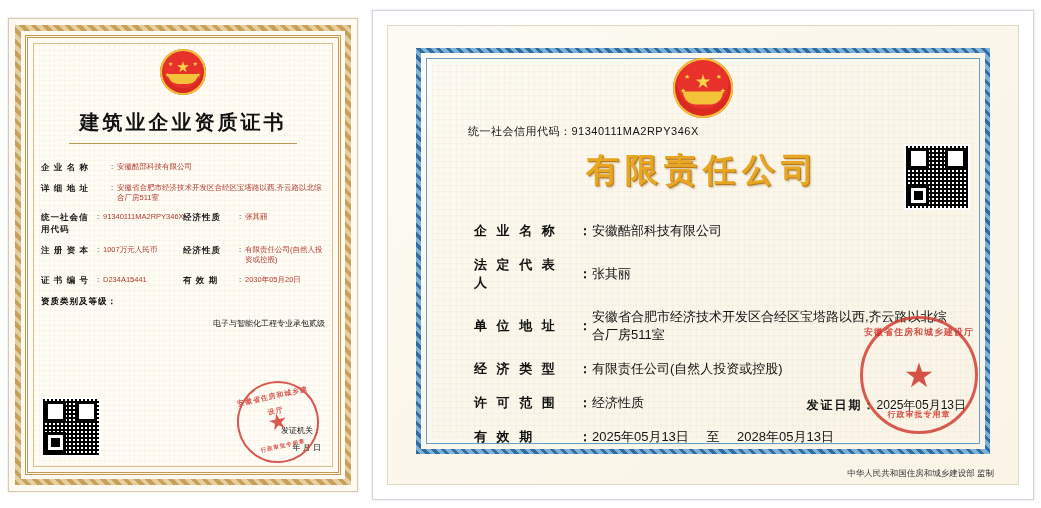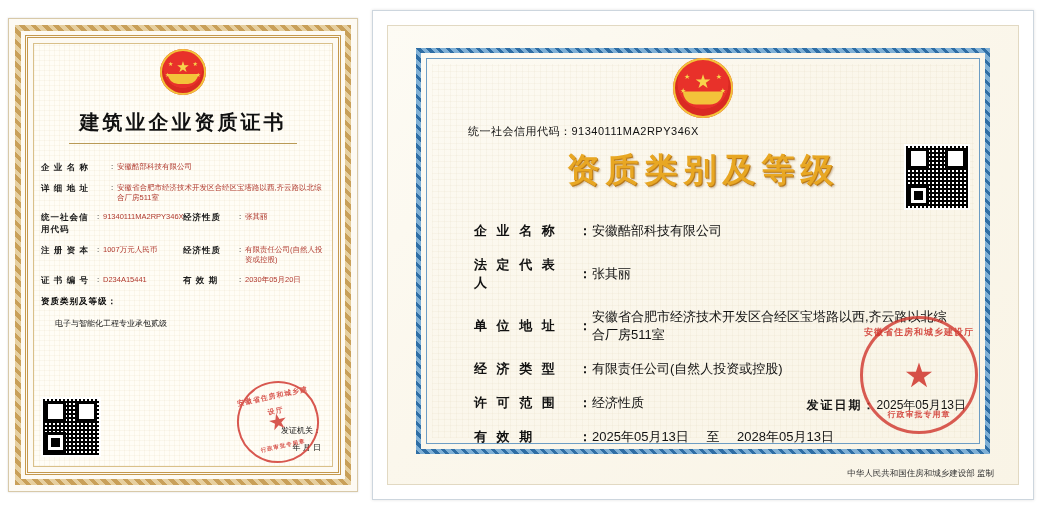--- a/index.html
+++ b/index.html
@@ -71,21 +71,21 @@
   .row-l{display:flex;align-items:flex-start;margin-bottom:9px;font-size:8px;color:#111;}
   .row-l .lbl{width:70px;flex:0 0 70px;letter-spacing:1px;font-weight:bold;color:#1a1a1a;font-size:8.5px;}
   .row-l .colon{width:6px;flex:0 0 6px;}
   .row-l .val{flex:1;color:#b0392e;font-size:7.5px;line-height:1.35;}
   .row-split{display:flex;}
   .row-split > div{display:flex;align-items:flex-start;}
   .halfbox{width:50%;display:flex;}
   .halfbox .lbl{width:56px;flex:0 0 56px;font-weight:bold;font-size:8.5px;letter-spacing:1px;}
   .halfbox .val{color:#b0392e;font-size:7.5px;}
   .scope-box{margin-top:6px;font-size:8.5px;font-weight:bold;letter-spacing:1px;}
-  .scope-text{margin-top:10px;font-size:8px;color:#222;padding-left:14px;}
+  .scope-text{margin-top:10px;font-size:8px;color:#222;padding-left:14px;text-align:right;}
 
   .qr{
     width:56px;height:56px;background:#fff;
     background-image:
       repeating-linear-gradient(0deg,#111 0 2px,transparent 2px 4px),
       repeating-linear-gradient(90deg,#111 0 2px,transparent 2px 4px);
     background-size:4px 4px,4px 4px;
     border:2px solid #fff;
     position:relative;
     filter:contrast(115%);
@@ -318,21 +318,21 @@
       </div>
 
       <div class="code-line">
         <span>统一社会信用代码：</span><span>91340111MA2RPY346X</span>
       </div>
 
       <div class="qr-right qr">
           <div class="q3"></div>
         </div>
 
-      <div class="title-right">资质类别及等级</div>
+      <div class="title-right">有限责任公司</div>
 
 
       <div class="rows-right">
         <div class="row-r">
           <div class="lbl">企 业 名 称</div>
           <div class="colon">：</div>
           <div class="val">安徽酷部科技有限公司</div>
         </div>
         <div class="row-r">
           <div class="lbl">法 定 代 表 人</div>

